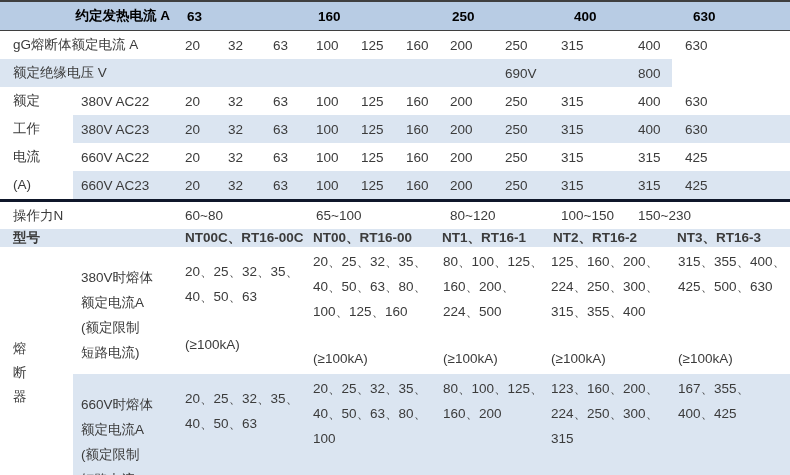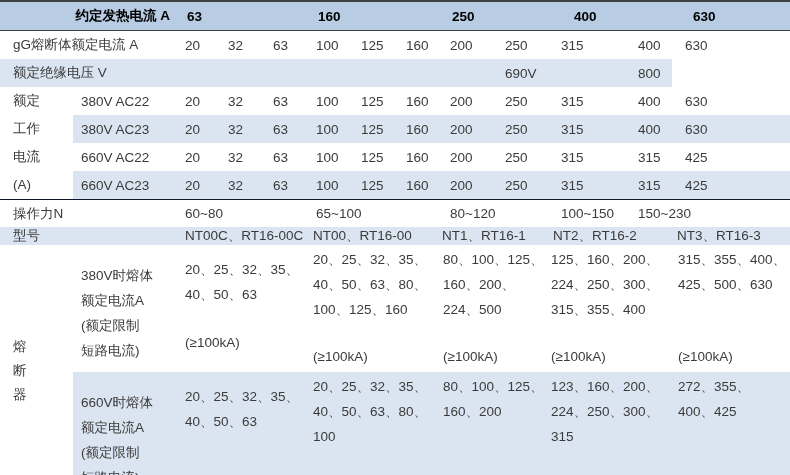--- a/index.html
+++ b/index.html
@@ -10,22 +10,22 @@
         font-size:13.5px;}
   td{height:28px;padding:0 2px 0 13px;vertical-align:middle;white-space:nowrap;overflow:visible;}
   
   tr.hdr td{background:#b8cce4;color:#000;font-weight:bold;border-bottom:1px solid #3f3f3f;padding-left:15px;}
   tr.hdr td.lab{padding-left:13px;text-align:right;}
   tr.hdr td.hp400{padding-left:26px;}
   tr.hdr td.hp630{padding-left:21px;}
   
   tr.blue td{background:#dbe5f1;}
   
-  tr.r-force td{border-top:1px solid #0f172a;height:27px;}
-  tr.r-model td{height:16px;}
+  tr.r-force td{border-top:3px solid #0f172a;height:27px;}
+  tr.r-model td{height:16px;font-weight:bold;}
   
   td.mergelab{background:#fff;vertical-align:middle;padding-left:13px;}
   td.mergelab div{line-height:28px;}
   td.fuselab div{line-height:24px;}
   td.lab2{padding-left:8px;}
   
   tr.r-fuse td{vertical-align:top;position:relative;height:109px;}
   tr.r-fuse2 td{height:107px;}
   td.fcell{padding-top:2px;}
   td.fcell div.ln{line-height:25px;}
@@ -242,20 +242,20 @@
       <div class="ln">160、200</div>
       <span class="ka">(≥50kA)</span>
     </td>
     <td colspan="2" class="fcell p3">
       <div class="ln">123、160、200、</div>
       <div class="ln">224、250、300、</div>
       <div class="ln">315</div>
       <span class="ka">(≥50kA)</span>
     </td>
     <td class="fcell p6">
-      <div class="ln">272、355、</div>
+      <div class="ln">167、355、</div>
       <div class="ln">400、425</div>
       <span class="ka">(≥50kA)</span>
     </td>
   </tr>
 </tbody>
     </table>
 </div>
 
 </body></html>

